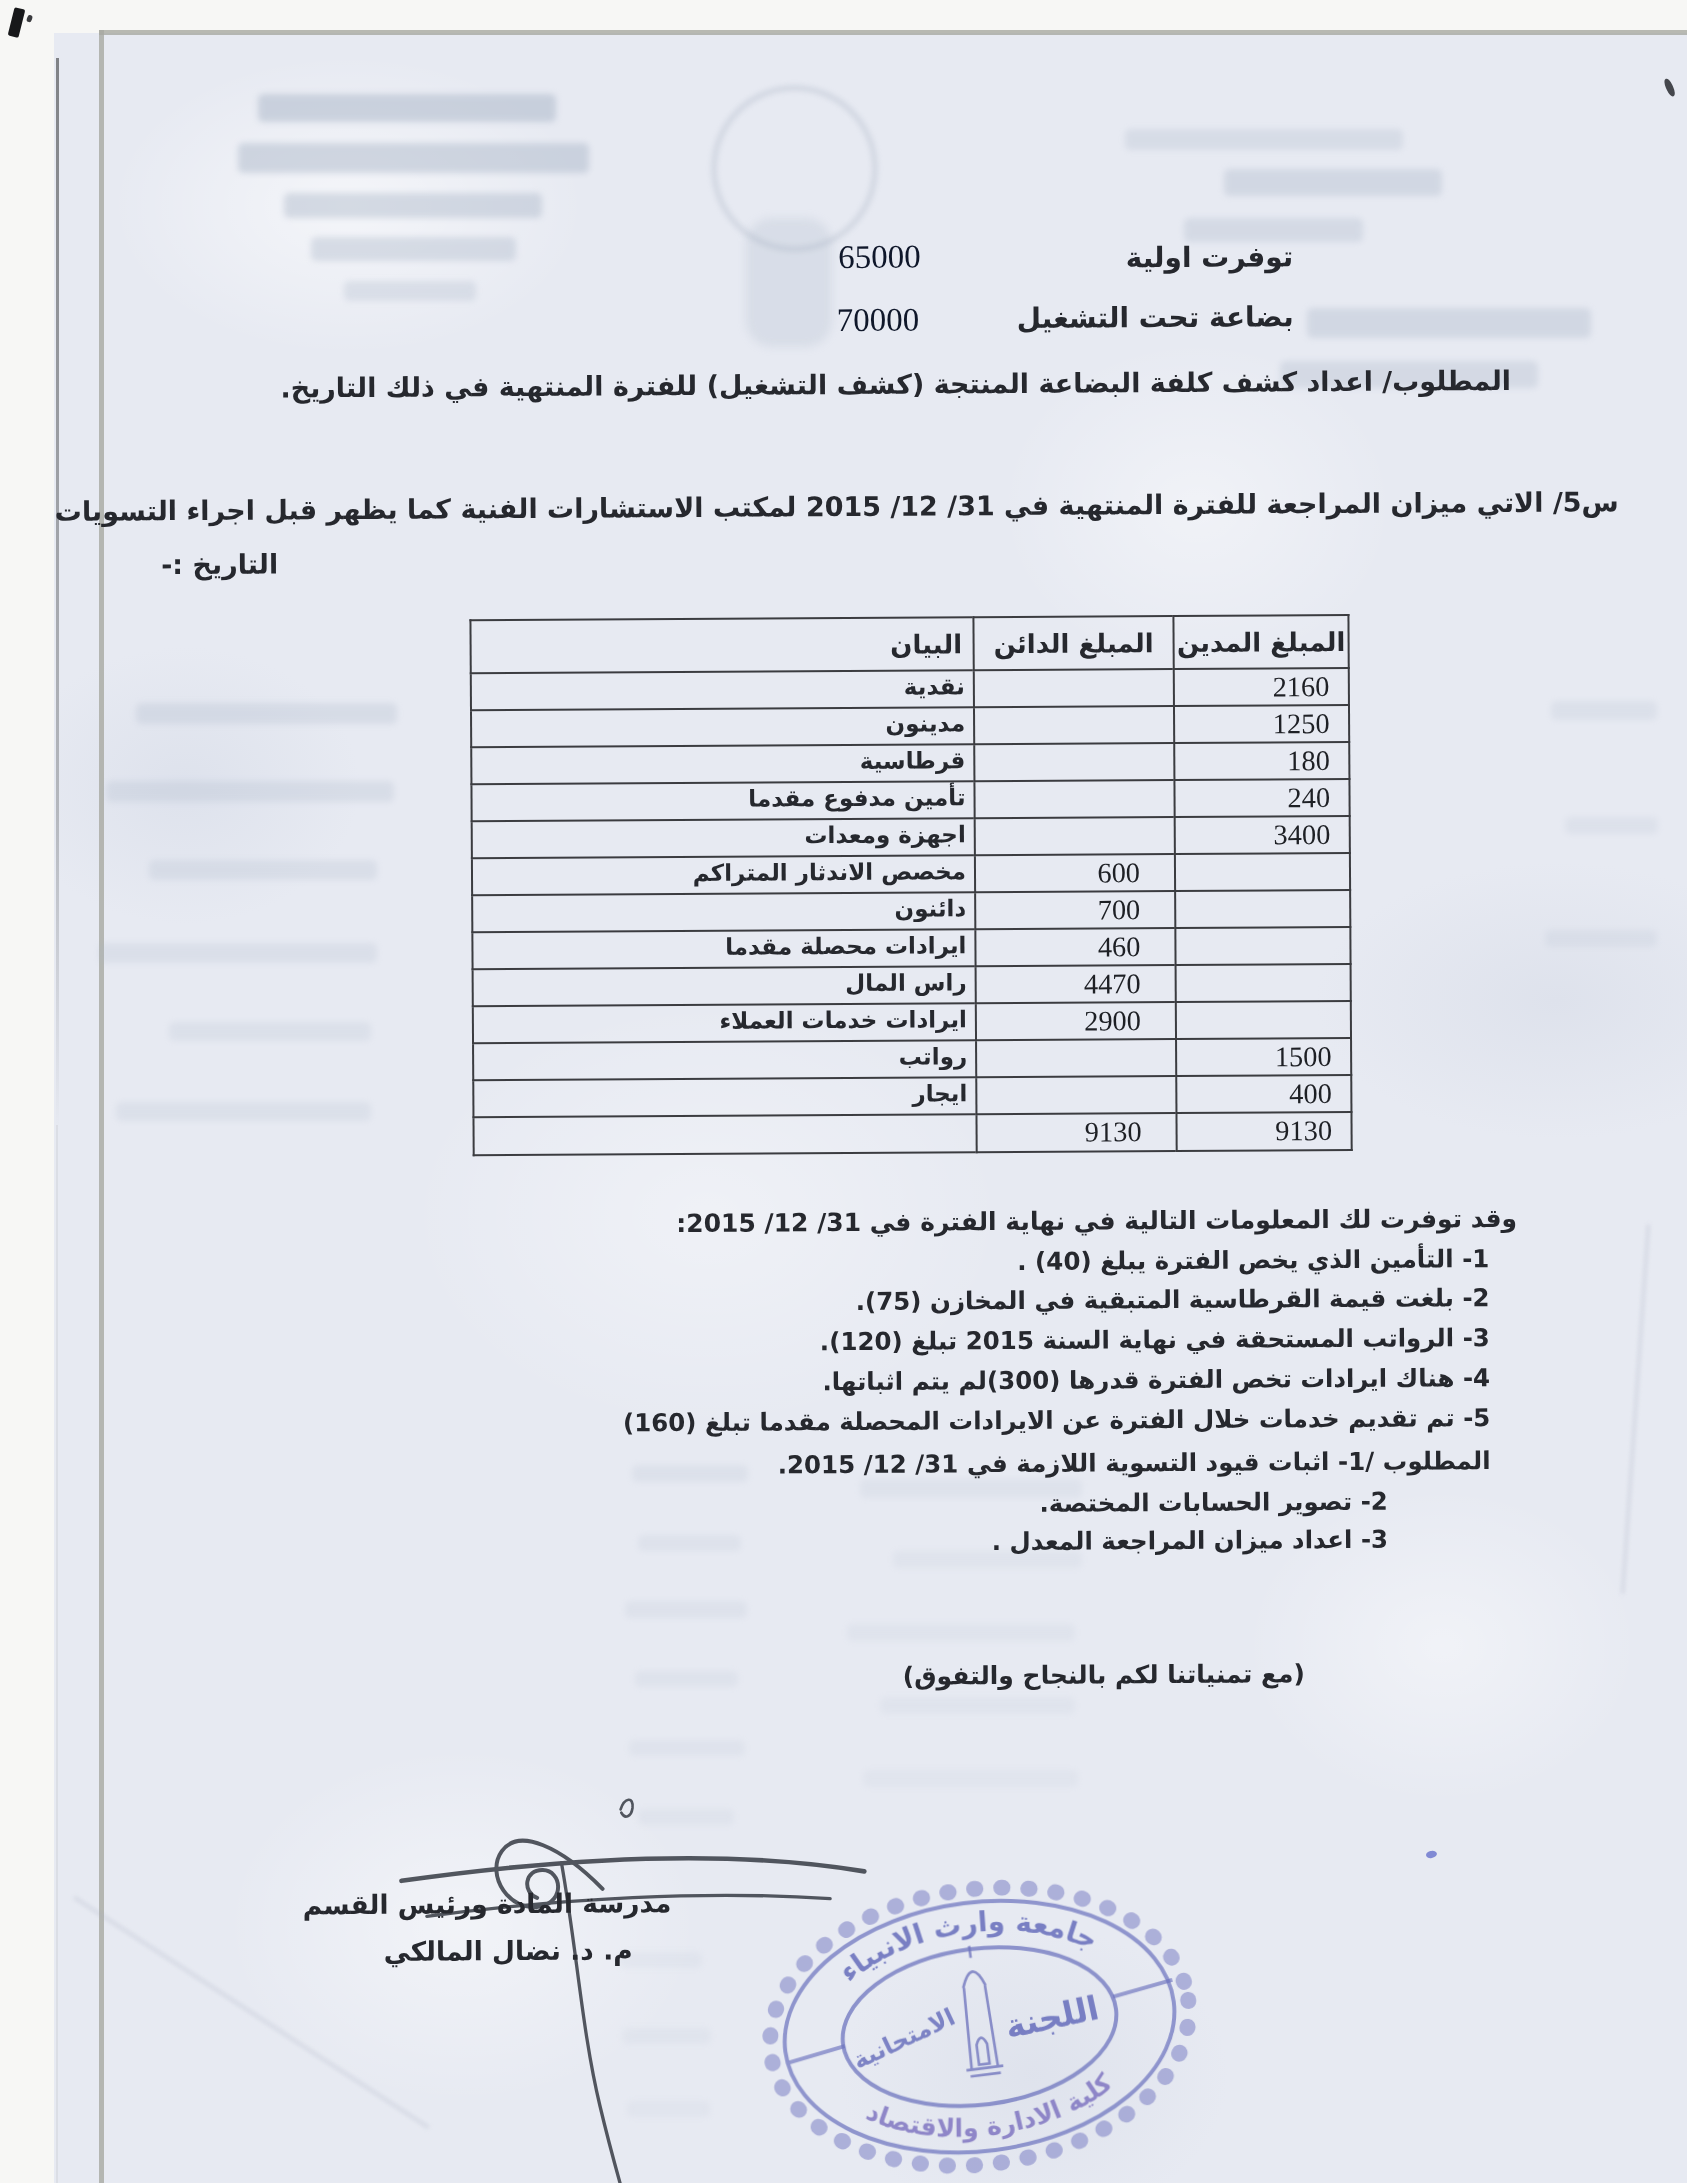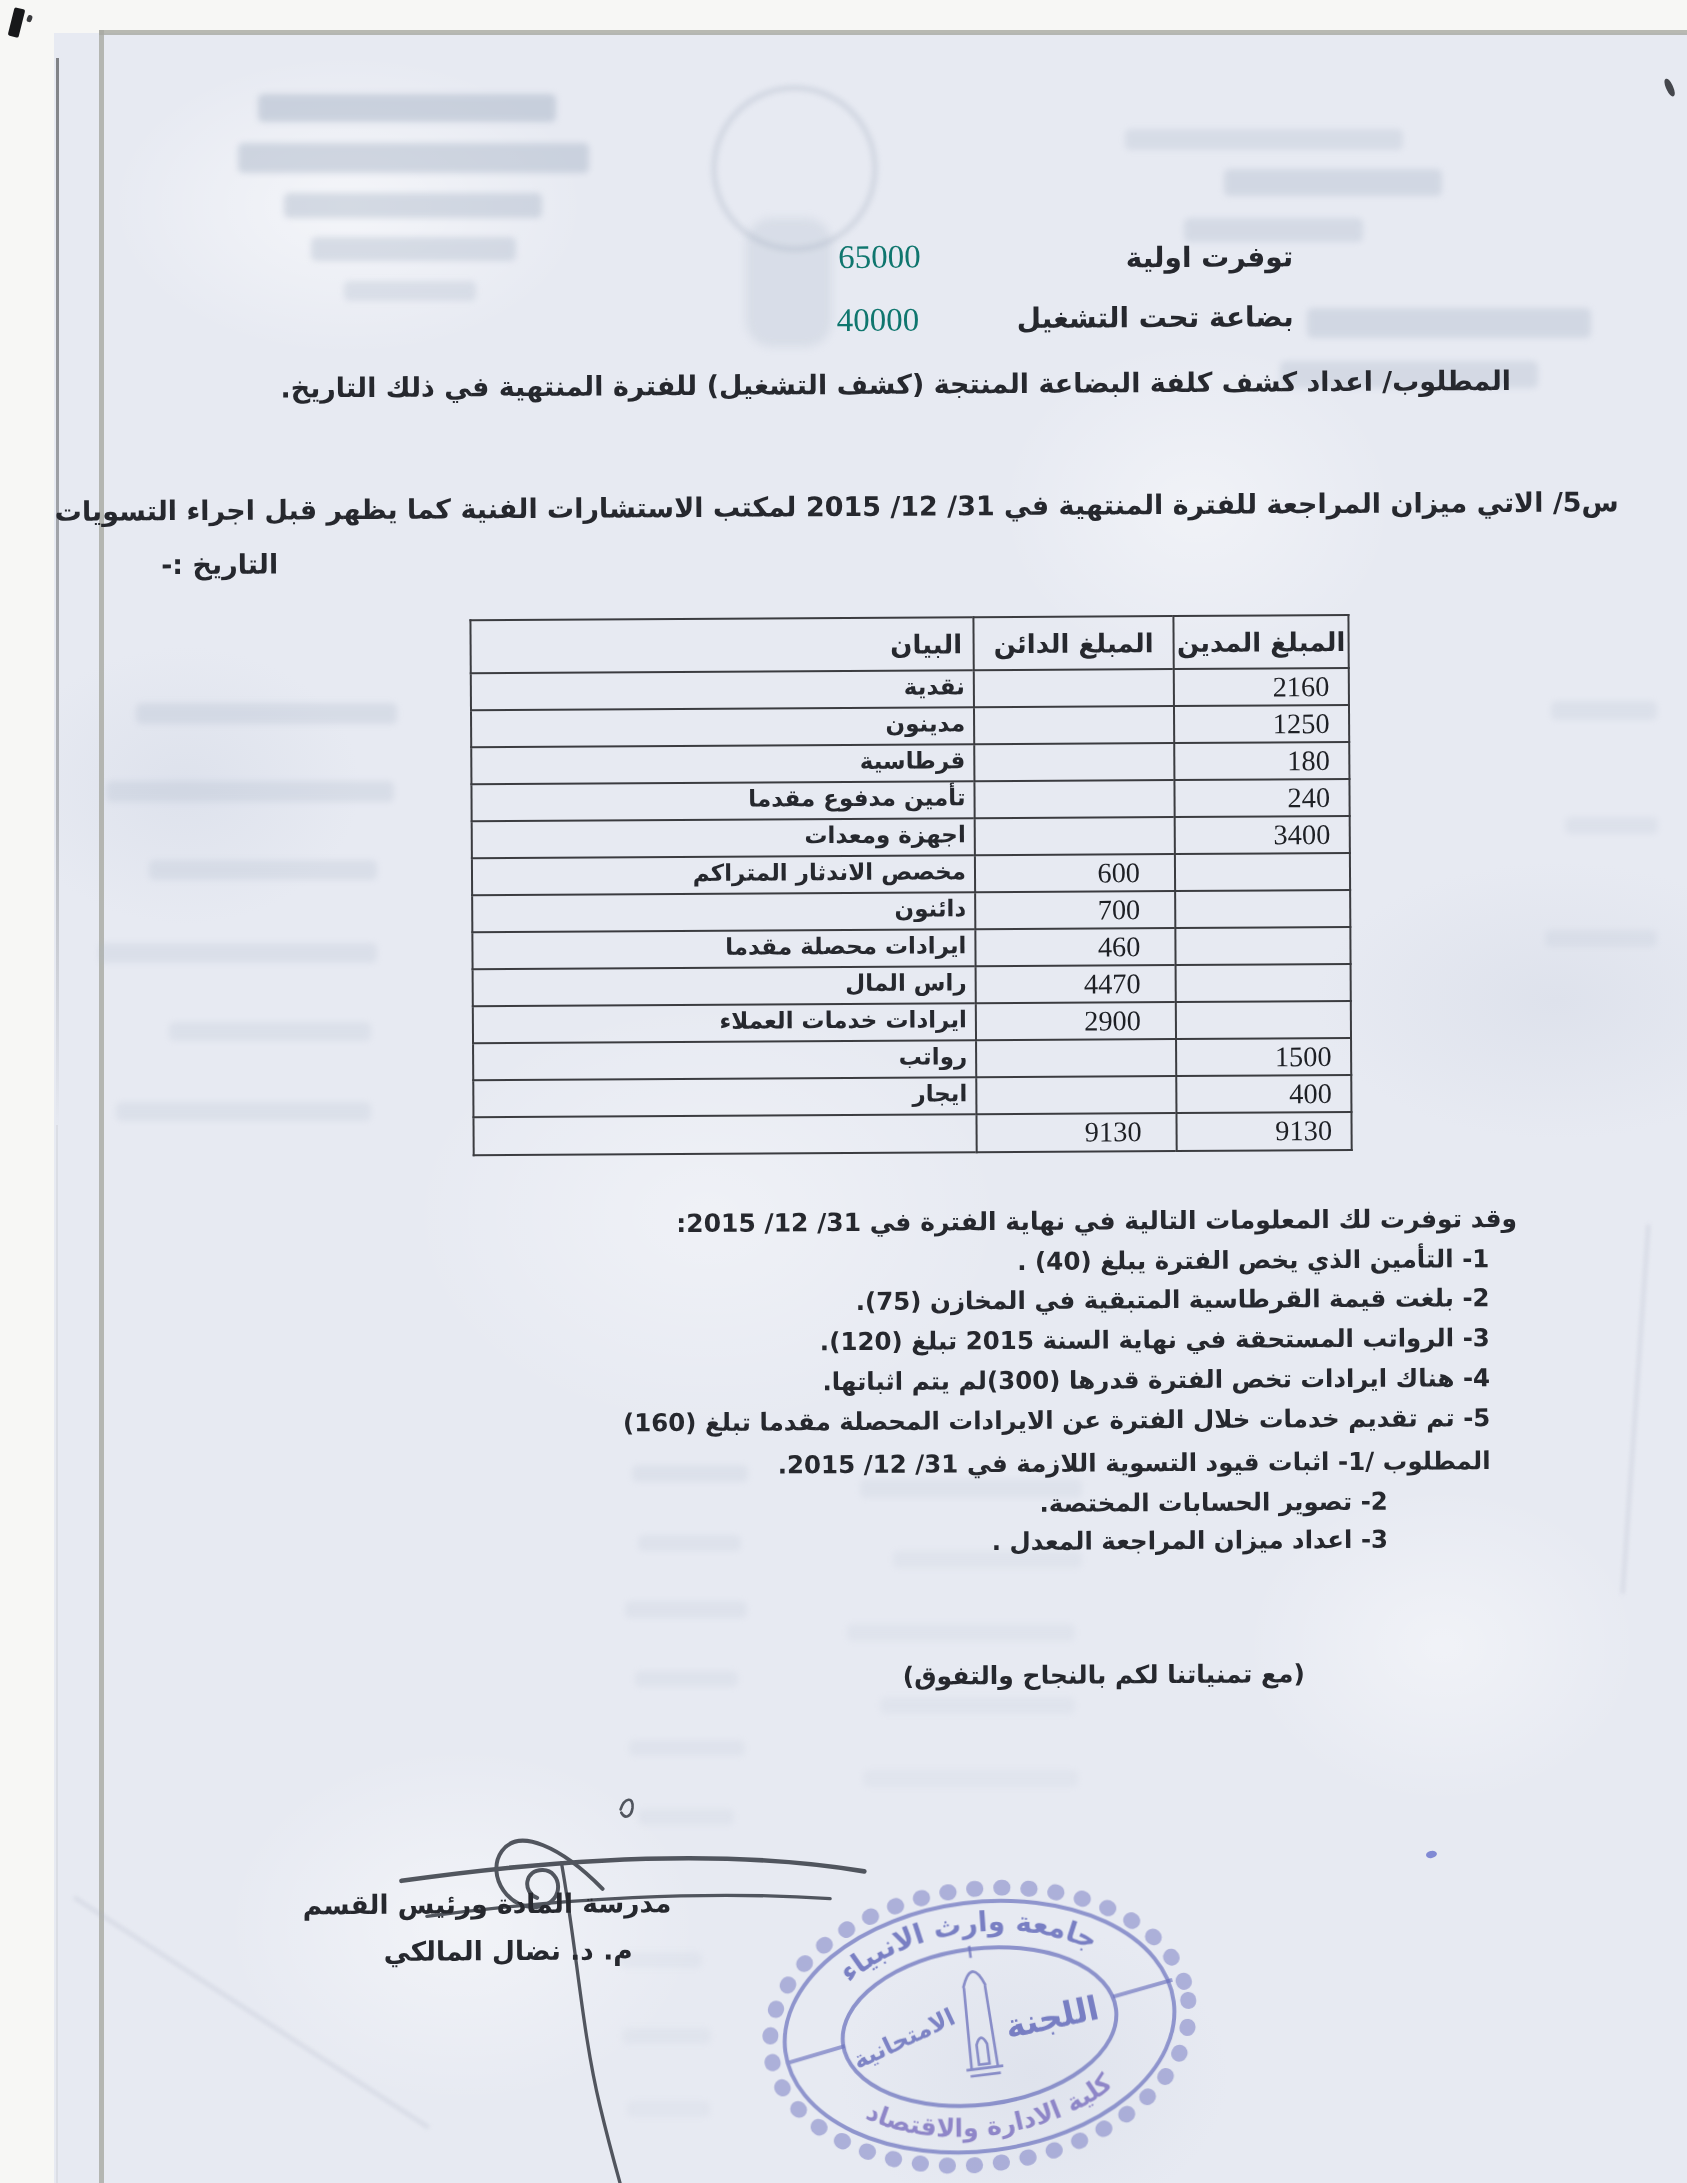--- a/index.html
+++ b/index.html
@@ -32,21 +32,21 @@
     position:absolute;left:56px;top:1125px;width:2px;height:1059px;
     background:#d3d6dc;opacity:.6;
   }
   .speck{position:absolute;}
   #content{position:absolute;left:0;top:0;width:1687px;height:2183px;transform:rotate(-0.35deg);transform-origin:50% 40%;}
   .ar{
     position:absolute;direction:rtl;white-space:nowrap;
     color:#26282e;font-weight:700;letter-spacing:0.1px;
   }
   .num-latin{
-    position:absolute;color:#0f766e;
+    position:absolute;color:#0f172a;
     font-family:"Liberation Serif","DejaVu Serif",serif;font-weight:400;
   }
   
   #tb-table{
     position:absolute;left:471px;top:617px;width:877px;
     border-collapse:collapse;direction:rtl;table-layout:fixed;
   }
   #tb-table col.c-debit{width:175px;}
   #tb-table col.c-credit{width:200px;}
   #tb-table col.c-desc{width:503px;}
@@ -138,21 +138,21 @@
     <div class="ghost" style="left: 863px; top: 1770px; width: 215px; height: 17px; opacity: 0.1;"></div>
   </div>
 <div class="crease" style="left:40px;top:2011px;width:423px;height:2.6px;transform:rotate(33deg);"></div>
 <div class="crease" style="left:1634px;top:1224px;width:2.6px;height:370px;transform:rotate(4deg);"></div>
 
 <div id="content">
 
   <div class="ar" style="right:390px;top:243px;font-size:28px;">توفرت اولية</div>
   <div class="num-latin" style="left:842px;top:239px;font-size:33px;">65000</div>
   <div class="ar" style="right:390px;top:303px;font-size:28px;">بضاعة تحت التشغيل</div>
-  <div class="num-latin" style="left:840px;top:302px;font-size:33px;">40000</div>
+  <div class="num-latin" style="left:840px;top:302px;font-size:33px;">70000</div>
 
   <div class="ar" style="right:173px;top:369px;font-size:27px;">المطلوب/  اعداد كشف كلفة البضاعة المنتجة (كشف التشغيل) للفترة المنتهية في ذلك التاريخ.</div>
 
   <div class="ar" style="right:66px;top:491px;font-size:27px;">س5/ الاتي ميزان المراجعة  للفترة المنتهية في 31/ 12/  2015  لمكتب الاستشارات الفنية كما يظهر قبل اجراء التسويات</div>
   <div class="ar" style="left:163px;top:545px;font-size:27px;">التاريخ :-</div>
 
   <table id="tb-table">
     <colgroup>
         <col class="c-debit">
         <col class="c-credit">

